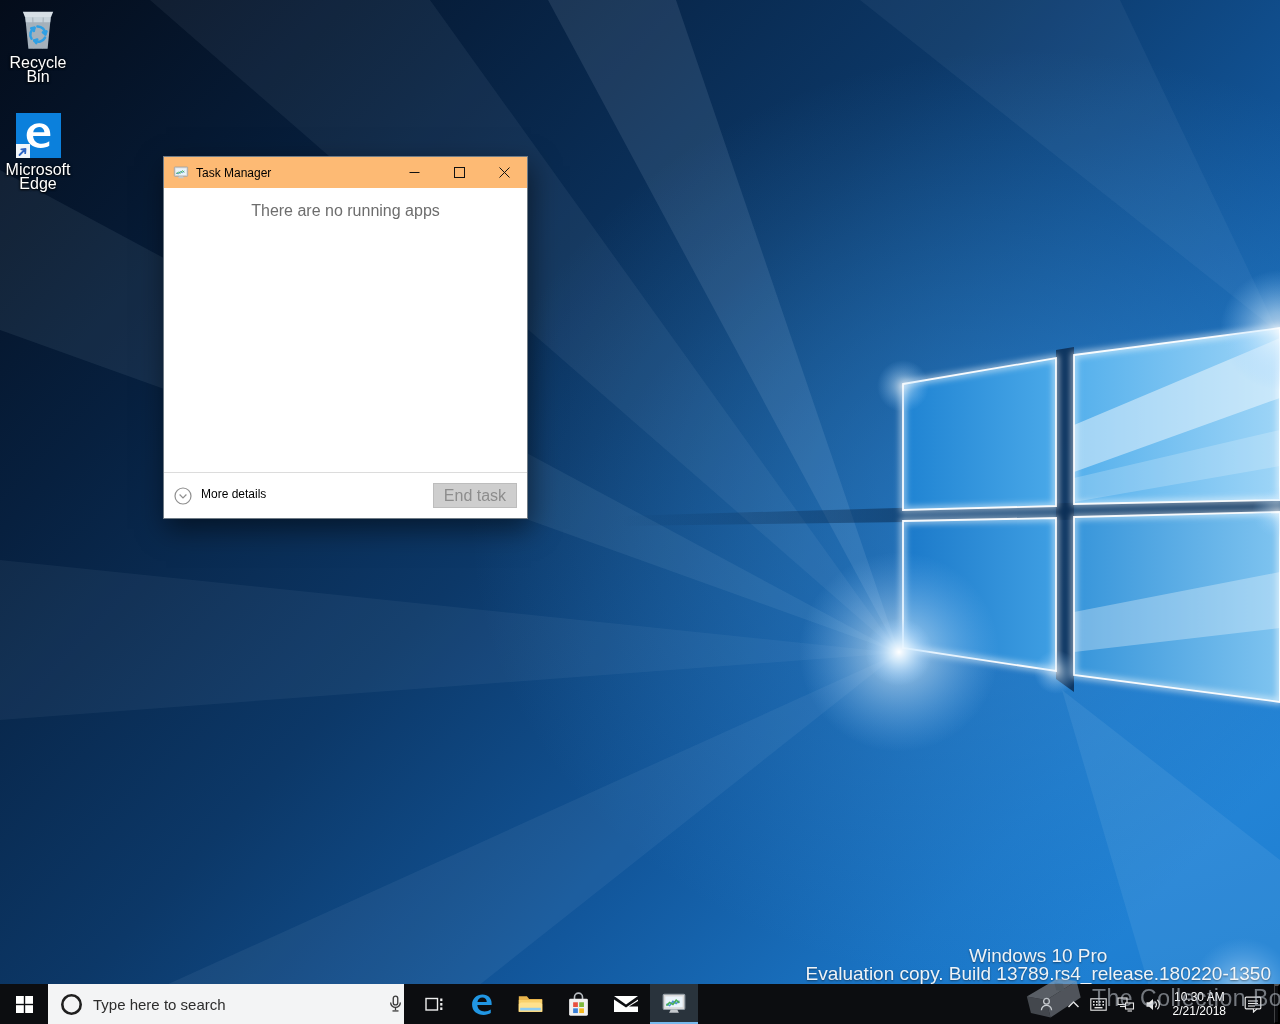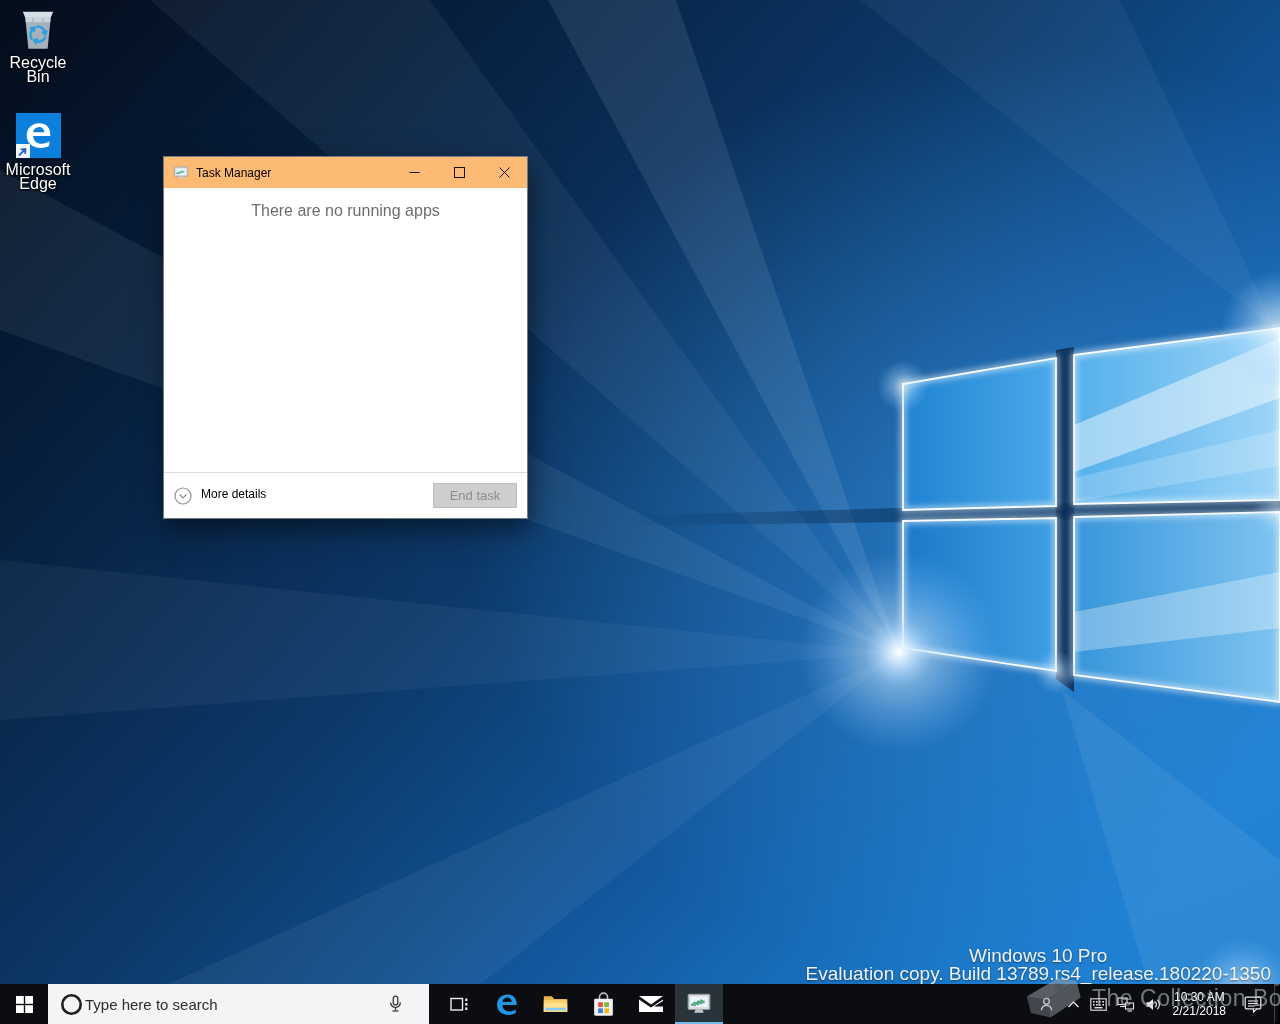--- a/index.html
+++ b/index.html
@@ -29,21 +29,21 @@
   .tm-titlebar{height:31px;display:flex;align-items:center;padding-left:9px;flex:none;background:#fdba74;}
   .tm-title{margin-left:7px;font-size:12px;color:#000;}
   .tm-caption{margin-left:auto;display:flex;height:100%;}
   .cap-btn{width:45px;height:100%;display:flex;align-items:center;justify-content:center;background:transparent;border:none;padding:0;}
   .tm-body{flex:1;position:relative;background:#fff;}
   .tm-empty{position:absolute;top:14px;left:0;right:0;text-align:center;color:#6d6d6d;font-size:16px;}
   .tm-footer{height:45px;flex:none;border-top:1px solid #dcdcdc;display:flex;align-items:center;padding:0 10px;background:#fff;}
   .more-details{display:flex;gap:9px;background:none;border:none;padding:0;font-size:12px;color:#000;font-family:"Liberation Sans",sans-serif;}
   .end-task{
     margin-left:auto;width:82px;height:23px;background:#cecece;border:1px solid #bdbdbd;
-    color:#8d8d8d;font-size:13px;display:flex;align-items:center;justify-content:center;
+    color:#8d8d8d;font-size:16px;display:flex;align-items:center;justify-content:center;
     font-family:"Liberation Sans",sans-serif;
   }
 
   
   .ver-watermark{
     position:absolute;right:9px;bottom:41px;text-align:center;z-index:5;
     color:rgba(255,255,255,.93);font-size:19px;line-height:18px;
     text-shadow:0 1px 2px rgba(0,0,0,.45);
   }
   .cbook{
@@ -51,21 +51,21 @@
     color:rgba(192,198,207,.58);font-size:23px;letter-spacing:.5px;pointer-events:none;white-space:nowrap;
   }
   .cbook svg{opacity:.6;margin-right:2px;}
 
   
   .taskbar{
     position:absolute;left:0;right:0;bottom:0;height:40px;background:#0c0d10;
     display:flex;align-items:stretch;z-index:50;
   }
   .start-btn{width:48px;display:flex;align-items:center;justify-content:center;background:transparent;border:none;padding:0;}
-  .search-box{width:343px;background:#f3f4f5;display:flex;align-items:center;padding:0 26px 0 12px;gap:0;border:none;}
+  .search-box{width:343px;background:#f3f4f5;display:flex;align-items:center;padding:0 1px 0 12px;gap:8px;border:none;}
   .search-input{
     flex:1;border:none;background:transparent;outline:none;
     font-size:15px;color:#2d2d2d;font-family:"Liberation Sans",sans-serif;
   }
   .search-input::placeholder{color:#2d2d2d;opacity:1;}
   .tb-btn{width:48px;display:flex;align-items:center;justify-content:center;background:transparent;border:none;padding:0;}
   .tb-btn.active{background:rgba(145,185,220,.22);box-shadow:inset 0 -2px 0 #76b9ed;}
   .tb-gap{width:6px;}
   .tray{margin-left:auto;display:flex;align-items:center;}
   .tray-btn{height:40px;display:flex;align-items:center;justify-content:center;background:transparent;border:none;padding:0;}

